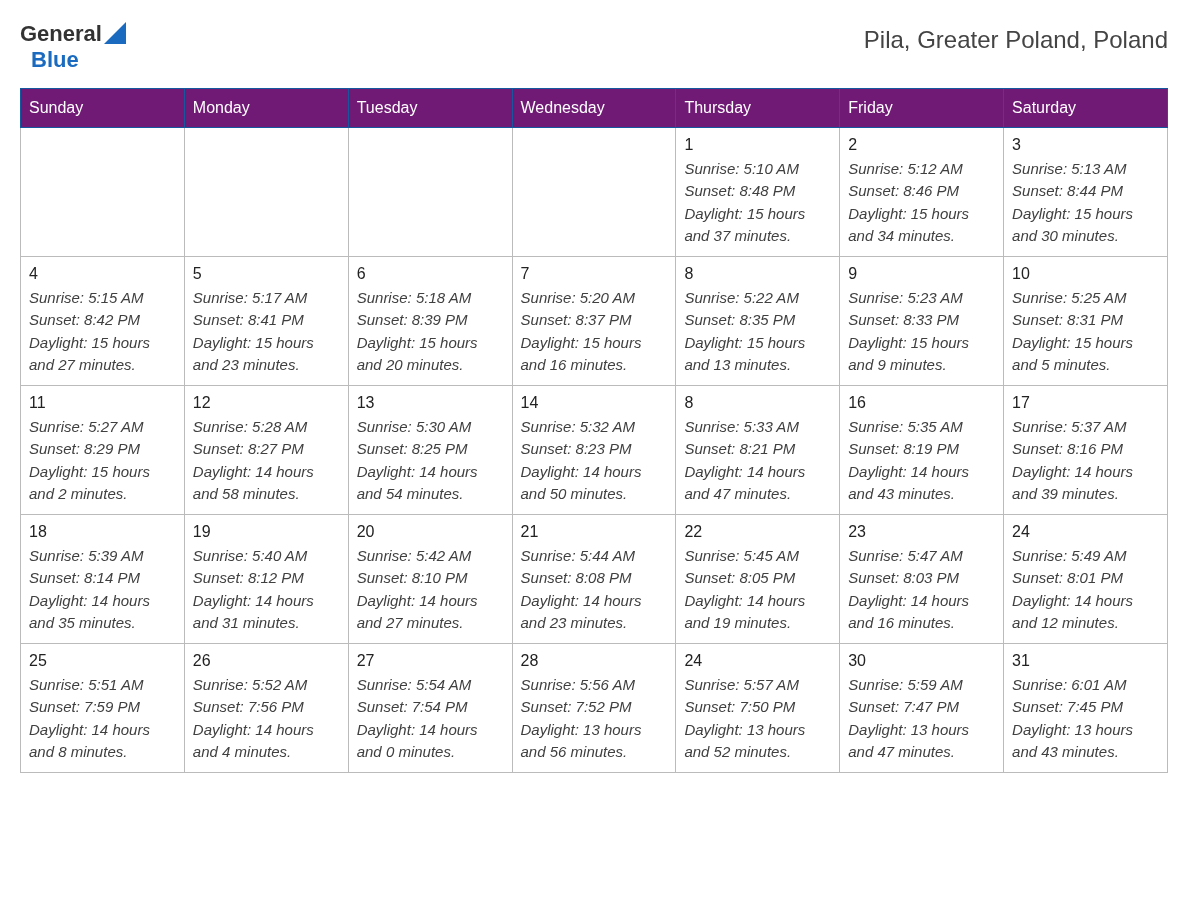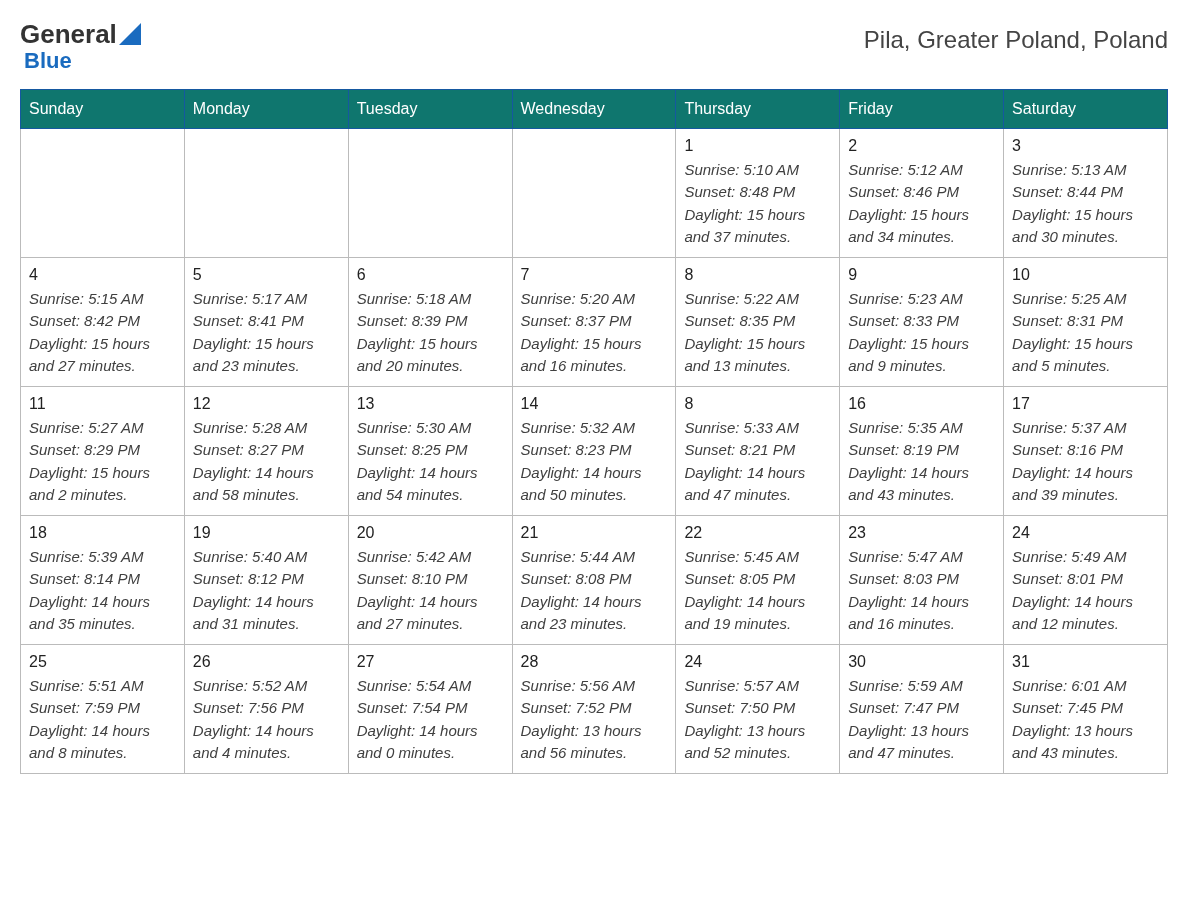--- a/index.html
+++ b/index.html
@@ -15,21 +15,21 @@
       justify-content: space-between;
       align-items: flex-start;
       margin-bottom: 16px;
     }
     .logo {
       display: flex;
       align-items: center;
       gap: 4px;
     }
     .logo-text-general {
-      font-size: 26px;
+      font-size: 22px;
       font-weight: bold;
       color: #333;
     }
     .logo-text-blue {
       font-size: 22px;
       font-weight: bold;
       color: #1a6bbf;
     }
     .title-block {
       text-align: right;
@@ -44,21 +44,21 @@
       font-size: 24px;
       color: #444;
       margin-top: 6px;
     }
     .calendar-table {
       width: 100%;
       border-collapse: collapse;
       border: 1px solid #999;
     }
     .calendar-table th {
-      background-color: #0f766e;
+      background-color: #701a75;
       color: #fff;
       font-size: 16px;
       font-weight: normal;
       padding: 10px 8px;
       text-align: left;
       border: 1px solid #1558a0;
     }
     .calendar-table td {
       vertical-align: top;
       padding: 8px;
@@ -95,21 +95,21 @@
   <div class="logo">
     <div style="display:flex; flex-direction:column; line-height:1.1;">
       <div style="display:flex; align-items:center;">
         <span class="logo-text-general">General</span>
         <div style="display:inline-block; margin-left:2px; margin-top:2px;">
           <svg width="22" height="22" viewBox="0 0 22 22">
             <polygon points="0,22 22,22 22,0" fill="#1a6bbf"></polygon>
           </svg>
         </div>
       </div>
-      <span class="logo-text-blue" style="margin-left:4px;">Blue</span>
+      <span class="logo-text-blue" style="margin-left:11px;">Blue</span>
     </div>
   </div>
   <div class="title-block">
     <div class="location-title">Pila, Greater Poland, Poland</div>
   </div>
 </div>
 
 <table class="calendar-table">
   <thead>
     <tr>

